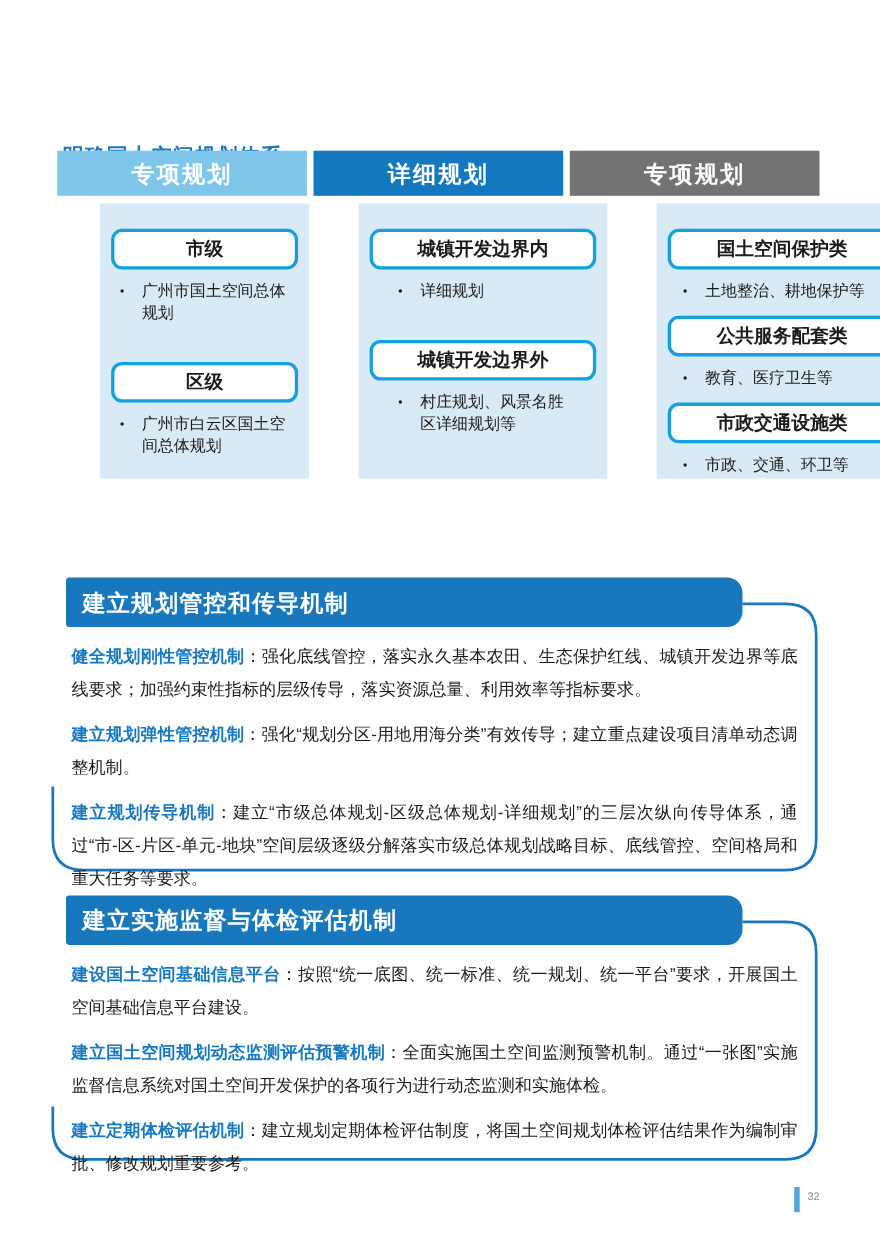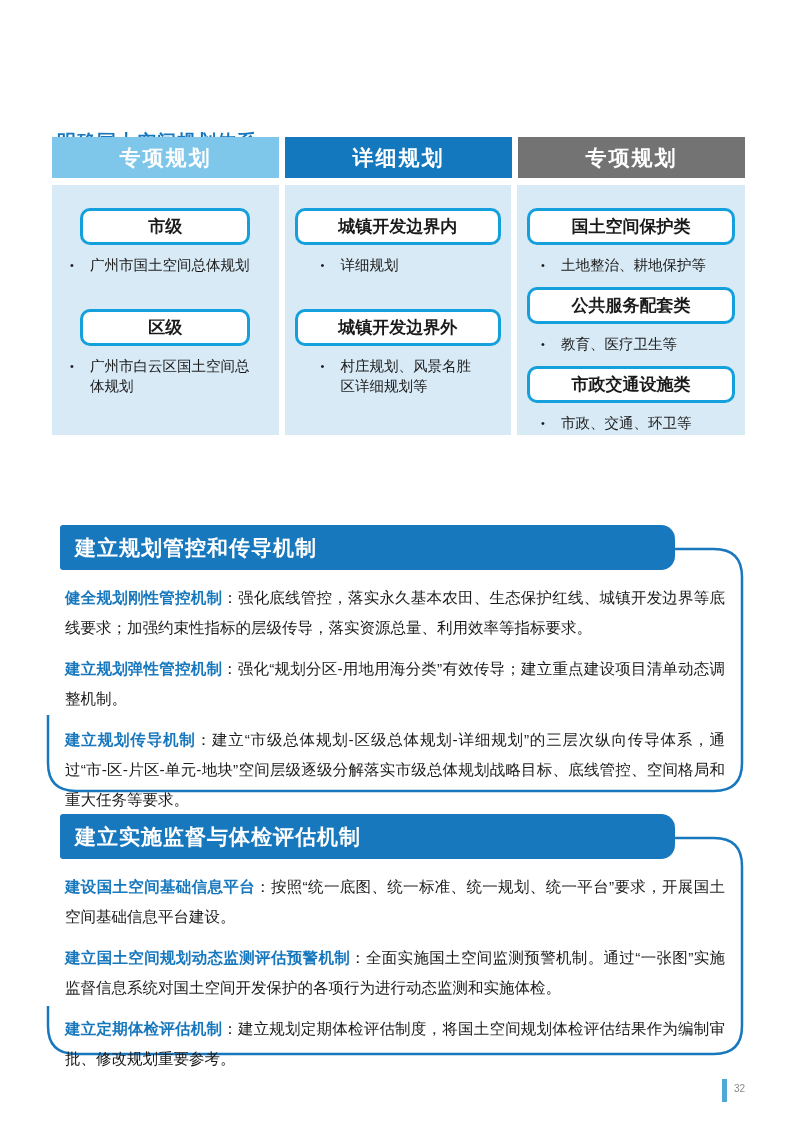--- a/index.html
+++ b/index.html
@@ -18,21 +18,21 @@
   .col-row { margin-top:7px; }
   .hdr {
     height:41px; display:flex; align-items:center; justify-content:center;
     color:#ffffff; font-weight:bold; font-size:21px; letter-spacing:2px;
   }
   .hdr.h0 { background:#7EC7EB; }
   .hdr.h1 { background:#1478BE; }
   .hdr.h2 { background:#737373; }
   .col {
     background:#D8EAF6; height:250px; padding:23px 10px 10px 10px;
-    display:flex; flex-direction:column; align-items:center;
+    display:flex; flex-direction:column; align-items:center;margin-left:39px;
   }
   .group { width:100%; display:flex; flex-direction:column; align-items:center; }
   .colA .group + .group, .colB .group + .group { margin-top:34px; }
   .colC .group + .group { margin-top:12px; }
   .box {
     background:#ffffff; border:3px solid #14A0DC; border-radius:10px;
     font-weight:bold; font-size:17px; color:#1a1a1a; text-align:center;
     padding:3px 8px; line-height:25px;
   }
   .colA .box { width:170px; }

